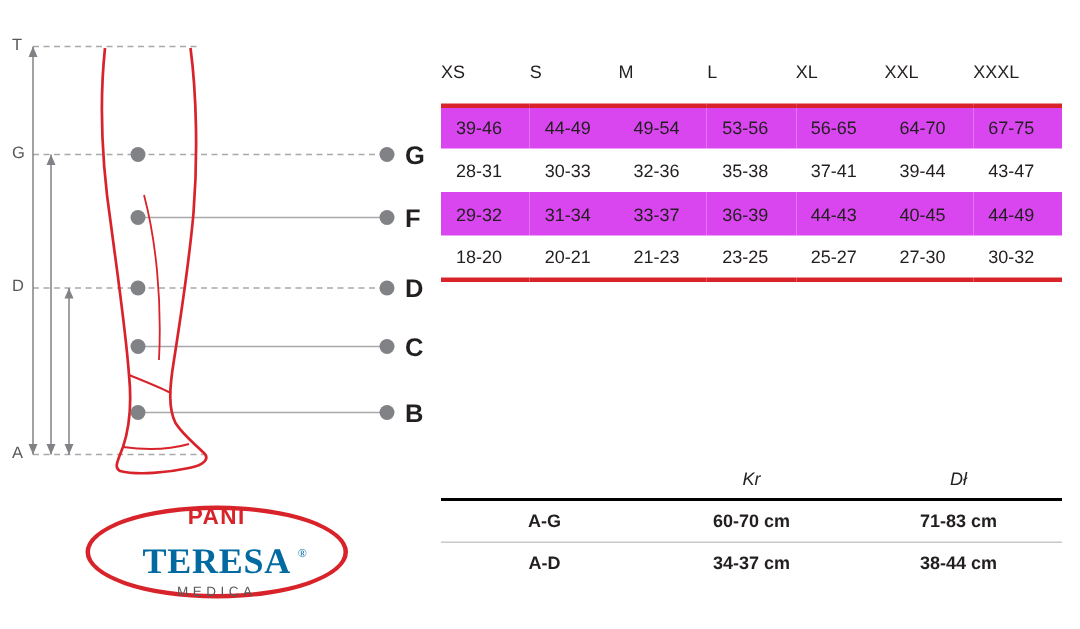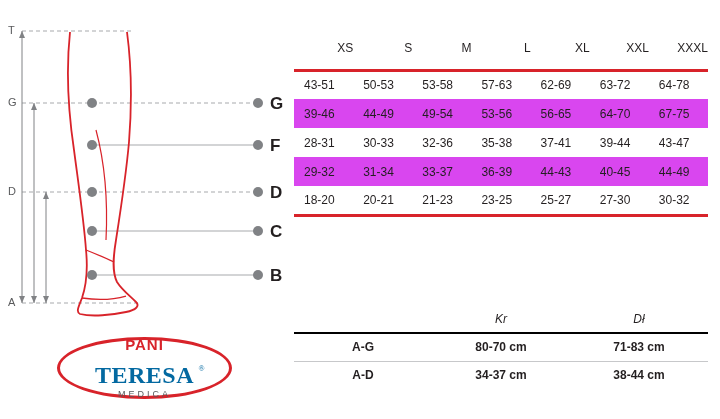--- a/index.html
+++ b/index.html
@@ -142,21 +142,21 @@
     background: #d946ef;
   }
   .size-table tbody tr:last-child td {
     border-bottom: 3px solid #d8232a;
   }
   .size-table td.val {
     text-align: left;
     padding-left: 10px;
   }
   .size-table th.val {
-    text-align: right;
+    text-align: left;
   }
 
   
   .len-table {
     position: absolute;
     left: 294px; top: 305px;
     width: 414px;
     border-collapse: collapse;
     table-layout: fixed;
   }
@@ -258,29 +258,20 @@
         <th class="val">XS</th>
         <th class="val">S</th>
         <th class="val">M</th>
         <th class="val">L</th>
         <th class="val">XL</th>
         <th class="val">XXL</th>
         <th class="val">XXXL</th>
       </tr>
     </thead>
     <tbody>
-      <tr>
-        <td class="val">43-51</td>
-        <td class="val">50-53</td>
-        <td class="val">53-58</td>
-        <td class="val">57-63</td>
-        <td class="val">62-69</td>
-        <td class="val">63-72</td>
-        <td class="val">64-78</td>
-      </tr>
       <tr class="alt">
         <td class="val">39-46</td>
         <td class="val">44-49</td>
         <td class="val">49-54</td>
         <td class="val">53-56</td>
         <td class="val">56-65</td>
         <td class="val">64-70</td>
         <td class="val">67-75</td>
       </tr>
       <tr>
@@ -317,21 +308,21 @@
     <thead>
       <tr>
         <th></th>
         <th>Kr</th>
         <th>Dł</th>
       </tr>
     </thead>
     <tbody>
       <tr>
         <td class="bold">A-G</td>
-        <td class="bold">80-70 cm</td>
+        <td class="bold">60-70 cm</td>
         <td class="bold">71-83 cm</td>
       </tr>
       <tr>
         <td class="bold">A-D</td>
         <td class="bold">34-37 cm</td>
         <td class="bold">38-44 cm</td>
       </tr>
     </tbody>
   </table>
 

